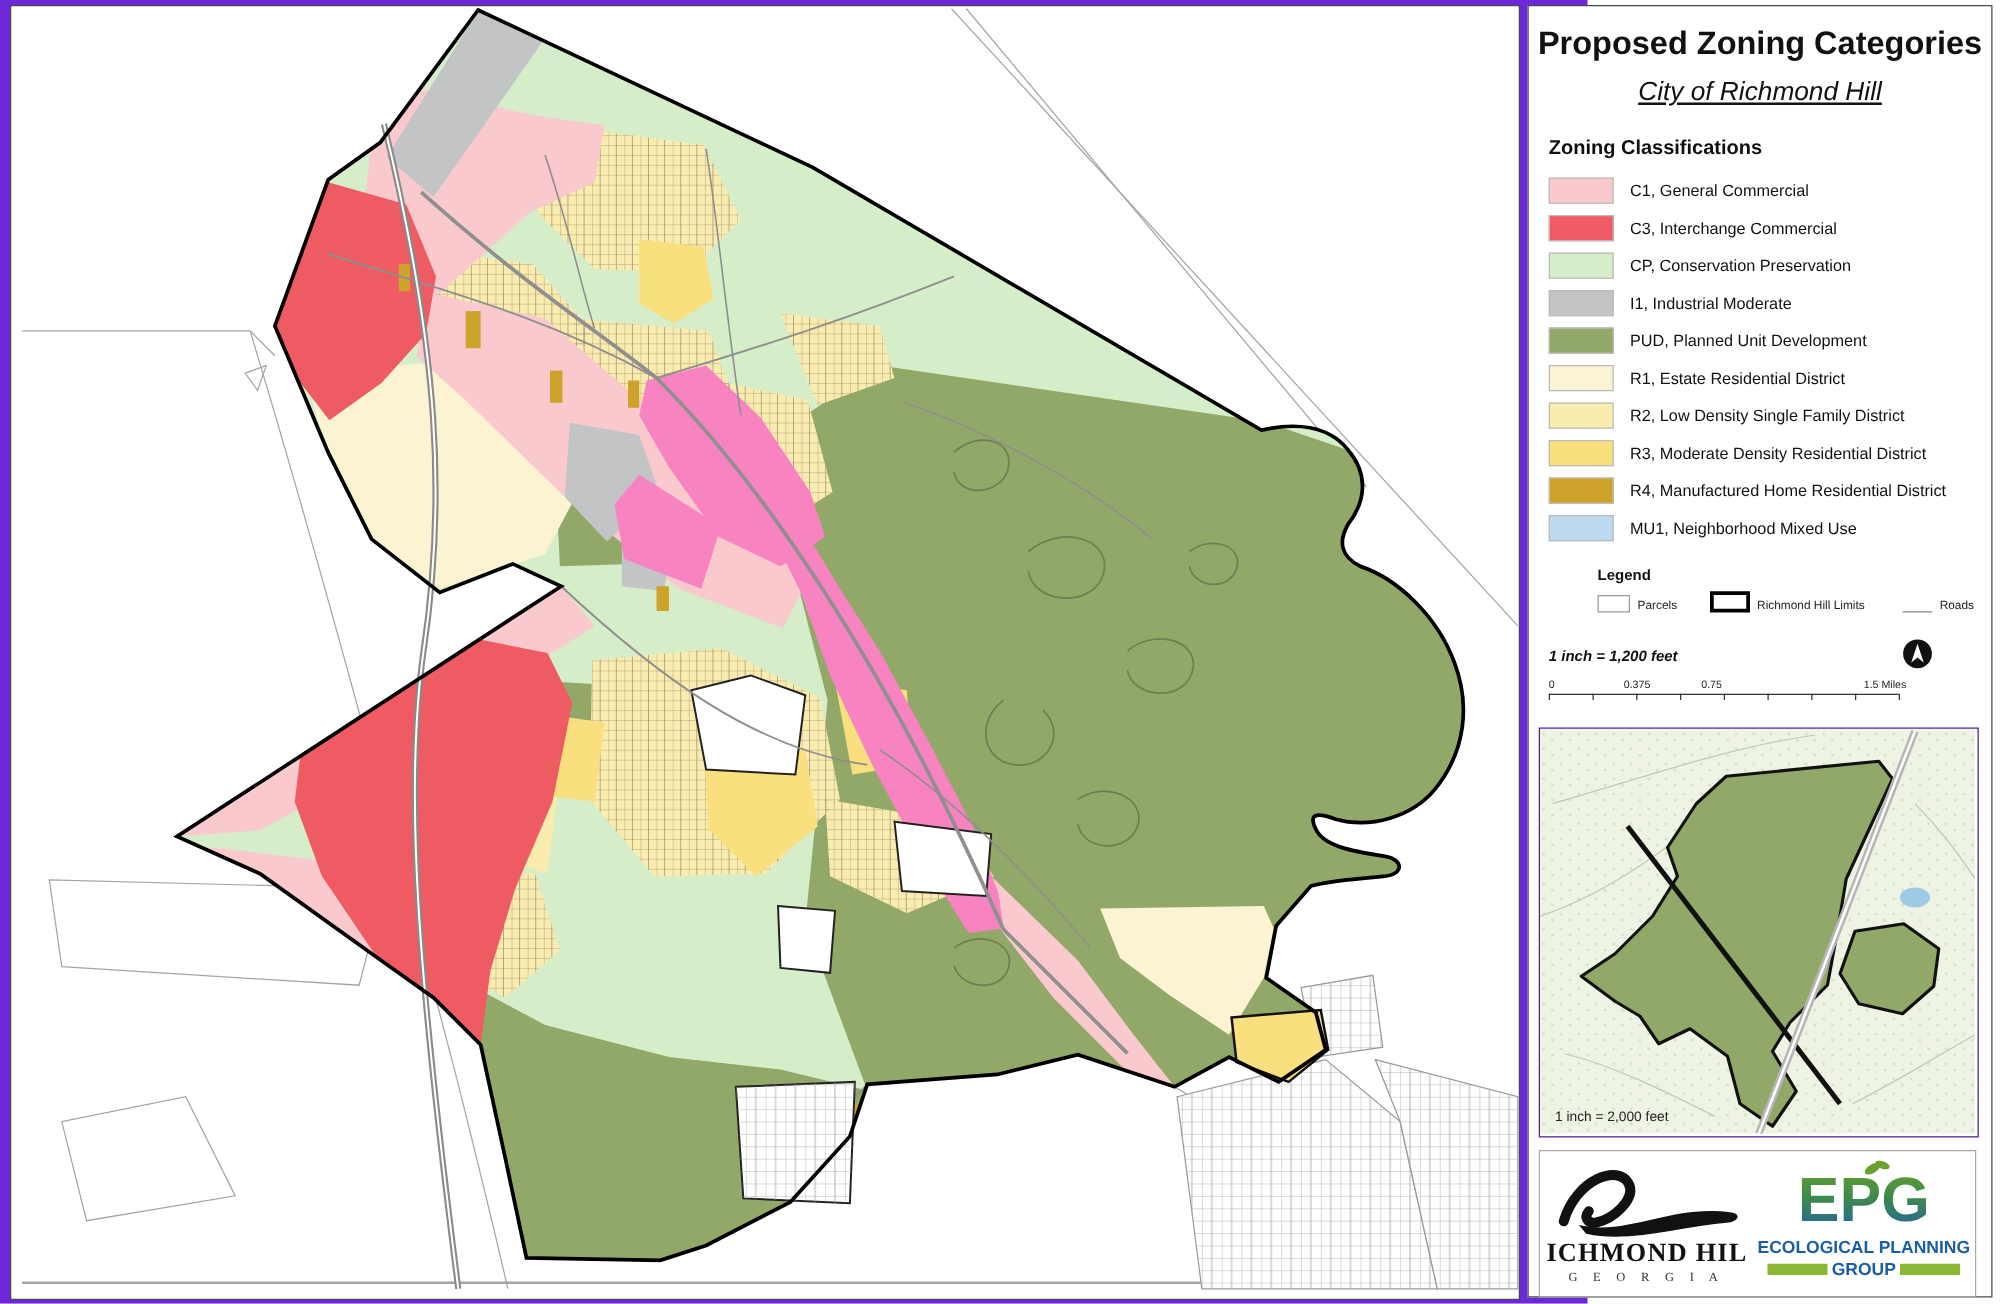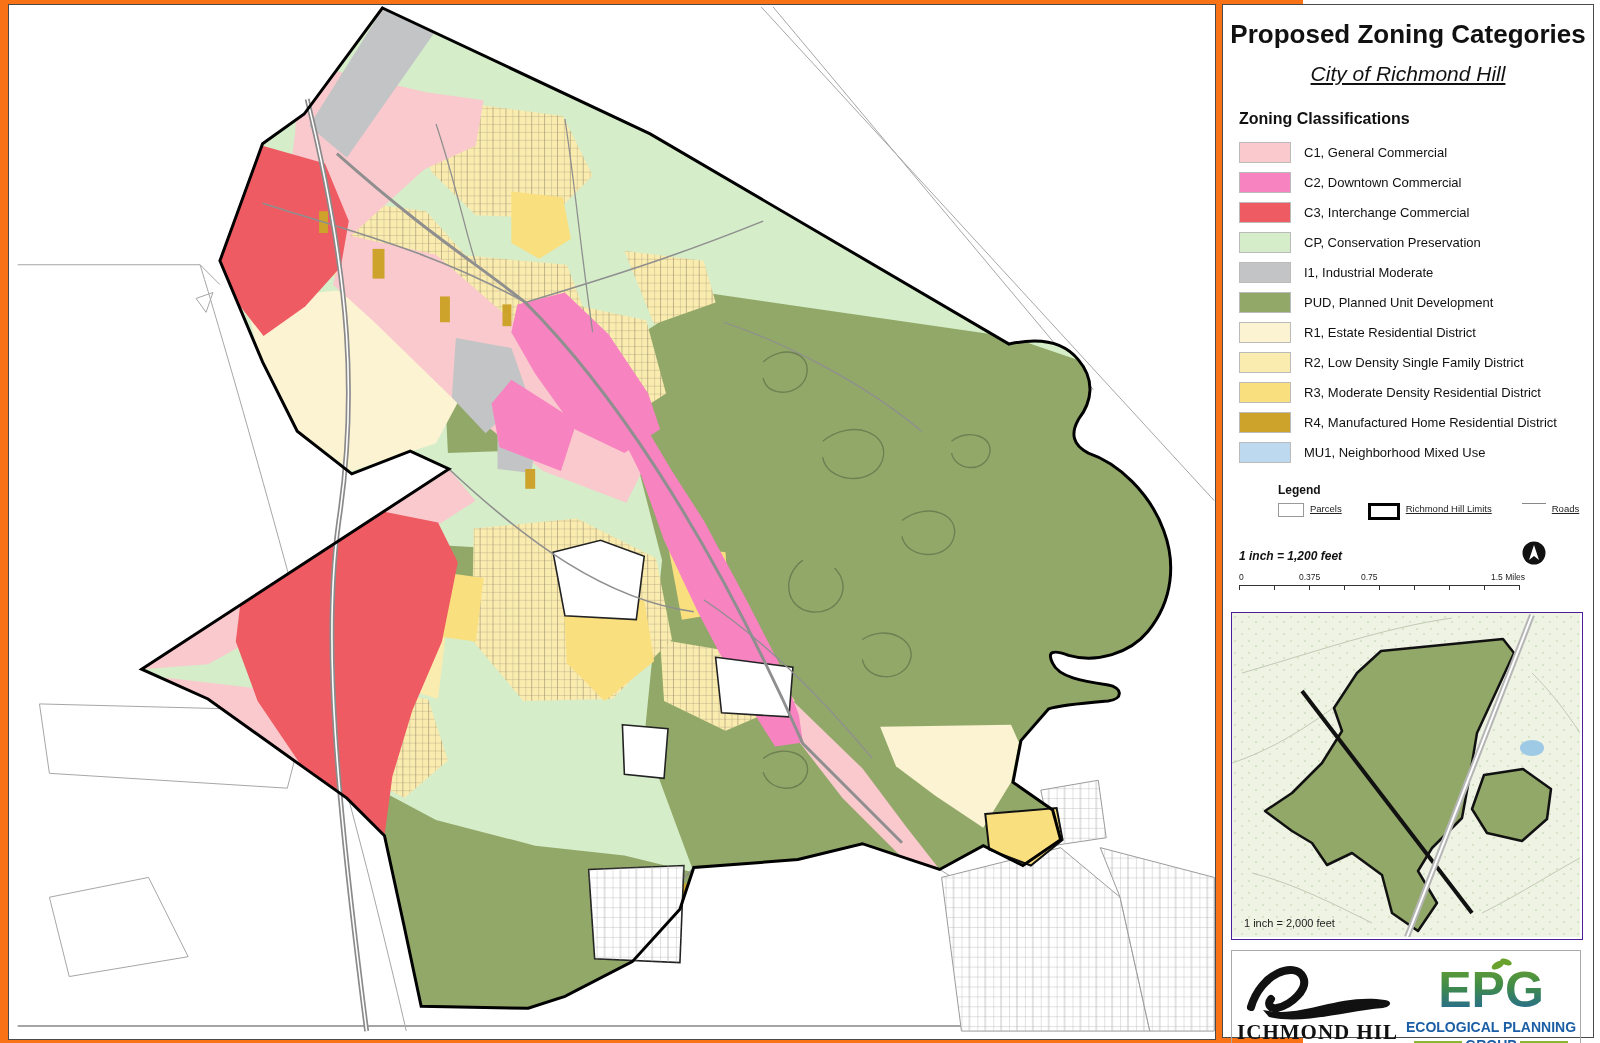--- a/index.html
+++ b/index.html
@@ -1,29 +1,29 @@
 <!DOCTYPE html>
 <html><head>
 <meta charset="utf-8">
 <style>
   html,body{margin:0;padding:0;background:#ffffff;width:1600px;height:1043px;overflow:hidden;
     font-family:"Liberation Sans",sans-serif;}
-  .sheet{position:relative;width:1270px;height:1043px;background:#f97316;padding-left:33px;}
+  .sheet{position:relative;width:1270px;height:1043px;background:#6d28d9;}
   .map-panel{position:absolute;left:8px;top:4px;width:1206px;height:1034px;border:1px solid #4a4a4a;background:#fff;}
   .map-panel svg{display:block;width:100%;height:100%;}
   .side-panel{position:absolute;left:1222px;top:4px;width:370px;height:1032px;border:1px solid #4a4a4a;background:#fff;}
   .sp-title{margin-top:14px;text-align:center;font-size:26px;font-weight:bold;color:#111;}
   .sp-sub{margin-top:12px;text-align:center;font-size:21px;font-style:italic;color:#111;text-decoration:underline;}
   .zc-head{margin:24px 0 14px 16px;font-size:16px;font-weight:bold;color:#111;}
   .zrow{display:flex;align-items:center;margin:0 0 9px 16px;}
   .swatch{width:50px;height:19px;margin-right:13px;border:1px solid #bbb;flex:0 0 auto;}
   .zlabel{font-size:13px;color:#111;white-space:nowrap;}
   .mini-legend{margin:20px 0 0 55px;}
   .ml-head{font-size:12px;font-weight:bold;color:#111;}
-  .ml-row{display:flex;align-items:flex-start;margin-top:6px;font-size:9.5px;color:#222;text-decoration:underline;}
+  .ml-row{display:flex;align-items:flex-end;margin-top:6px;font-size:9.5px;color:#222;}
   .ml-parcel{width:24px;height:12px;border:1px solid #999;background:#fff;margin-right:6px;}
   .ml-limits{width:26px;height:11px;border:3px solid #000;background:#fff;margin:0 6px 0 26px;}
   .ml-road{width:24px;height:0;border-top:1px solid #888;margin:0 6px 0 30px;}
   .scale-row{position:relative;margin:26px 16px 4px 16px;height:22px;font-weight:bold;}
   .scale-text{font-size:12px;font-style:italic;color:#111;}
   .north{position:absolute;right:30px;top:-6px;}
   .scalebar{position:relative;margin:2px 16px 0 16px;height:26px;}
   .sb-labels{position:relative;height:11px;font-size:8.5px;color:#222;}
   .sb-l0{position:absolute;left:0;}
   .sb-l1{position:absolute;left:60px;}
@@ -202,24 +202,20 @@
   <div class="side-panel">
     <div class="sp-title">Proposed Zoning Categories</div>
     <div class="sp-sub">City of Richmond Hill</div>
     <div class="zc-head">Zoning Classifications</div>
 
     <div class="zrow">
       <span class="swatch" style="background: rgb(249, 201, 205);"></span>
       <span class="zlabel">C1, General Commercial</span>
       </div>
     <div class="zrow">
-      <span class="swatch" style="background: rgb(247, 131, 193);"></span>
-      <span class="zlabel">C2, Downtown Commercial</span>
-      </div>
-    <div class="zrow">
       <span class="swatch" style="background: rgb(239, 91, 98);"></span>
       <span class="zlabel">C3, Interchange Commercial</span>
       </div>
     <div class="zrow">
       <span class="swatch" style="background: rgb(213, 237, 201);"></span>
       <span class="zlabel">CP, Conservation Preservation</span>
       </div>
     <div class="zrow">
       <span class="swatch" style="background: rgb(195, 196, 198);"></span>
       <span class="zlabel">I1, Industrial Moderate</span>

